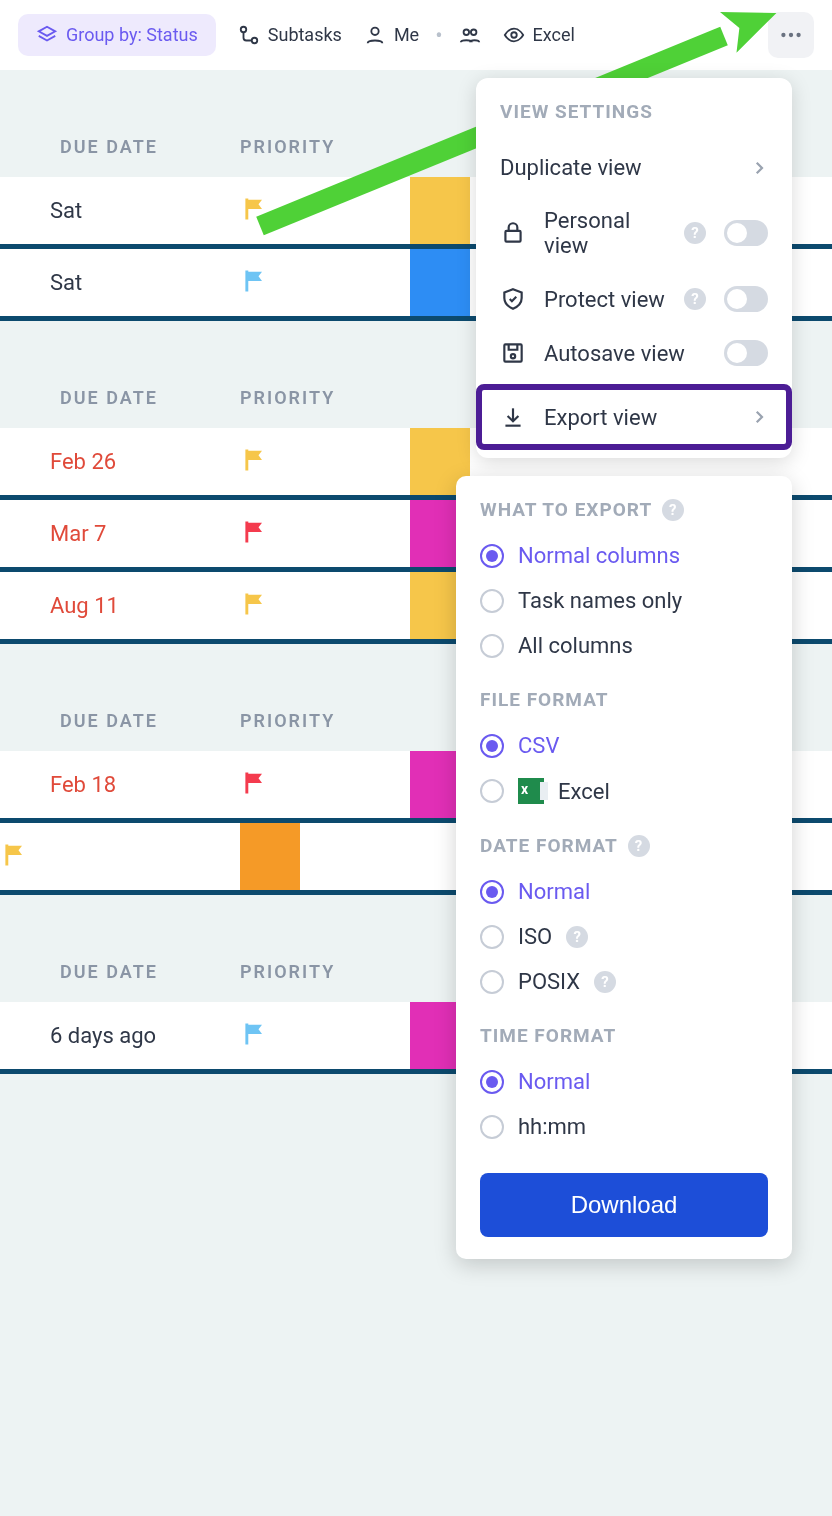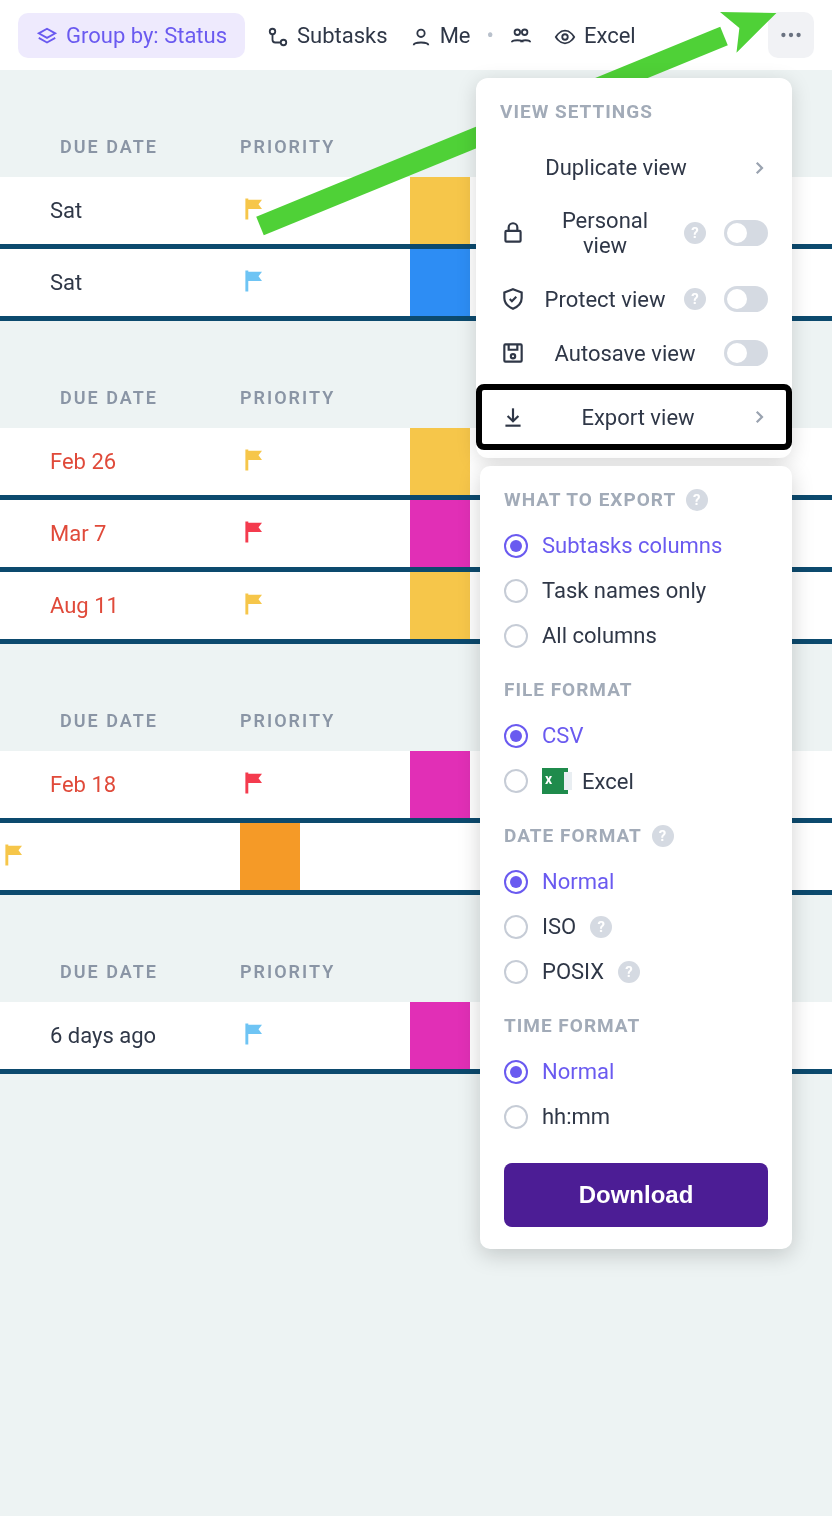--- a/index.html
+++ b/index.html
@@ -16,23 +16,23 @@
   .toolbar {
     display: flex;
     align-items: center;
     gap: 22px;
     padding: 10px 18px;
     background: #fff;
     height: 70px;
   }
   .pill {
     display: inline-flex;
-    align-items: flex-end;
+    align-items: flex-start;
     gap: 8px;
-    font-size: 22px;
+    font-size: 18px;
     color: #2f3747;
     cursor: pointer;
   }
   .pill.group-by {
     background: #eeeafd;
     color: #6a5af0;
     padding: 10px 18px;
     border-radius: 10px;
   }
   .pill svg { width: 22px; height: 22px; }
@@ -120,26 +120,25 @@
     font-size: 19px;
     padding: 0 24px 18px 24px;
   }
   .settings-item {
     display: flex;
     align-items: center;
     gap: 18px;
     padding: 14px 24px;
     color: #2f3747;
     cursor: pointer;
-    text-align: center;
   }
   .settings-item .label { flex: 1; }
   .settings-item svg.lead { width: 26px; height: 26px; stroke:#2f3747; }
   .settings-item.export {
-    border: 6px solid #000000;
+    border: 6px solid #4c1d95;
     border-radius: 8px;
     margin: 4px 0 8px 0;
     padding: 14px 18px;
   }
   .chev { width: 18px; height: 18px; }
   .help-circ {
     width: 22px; height: 22px;
     border-radius: 50%;
     background: #d5dae2;
     color: #fff;
@@ -157,22 +156,22 @@
     position:absolute;
     width:20px; height:20px; border-radius:50%;
     background:#fff;
     left:3px; top:3px;
   }
 
   
   .export-panel {
     position: absolute;
     right: 40px;
-    top: 466px;
-    width: 312px;
+    top: 476px;
+    width: 336px;
     background: #fff;
     border-radius: 10px;
     box-shadow: 0 6px 22px rgba(0,0,0,.18);
     padding: 22px 24px;
     font-size: 22px;
   }
   .export-panel .section-title {
     color: #a2abb8;
     font-weight: 700;
     letter-spacing: 1px;
@@ -216,24 +215,24 @@
     right:-4px; top:4px;
     width:8px; height:18px;
     background:#e9eef2;
   }
   .download-btn {
     margin-top:24px;
     width:100%;
     height:64px;
     border:none;
     border-radius:8px;
-    background:#4c1d95;
+    background:#1d4ed8;
     color:#fff;
     font-size:24px;
-    font-weight:700;
+    font-weight:400;
     cursor:pointer;
   }
 </style>
 </head>
 <body>
 
 <div class="toolbar">
   <div class="pill group-by">
     <svg viewBox="0 0 24 24" fill="none" stroke="#6a5af0" stroke-width="2">
       <path d="M12 3l9 5-9 5-9-5 9-5z"></path>
@@ -467,21 +466,21 @@
 <div class="export-panel">
 
   <div class="section-title">
     <span>WHAT TO EXPORT</span>
     <span class="help-circ">?</span>
   </div>
   <div class="opt selected">
     <span class="radio">
         <span class="dot"></span>
       </span>
-    <span class="opt-label">Subtasks columns</span>
+    <span class="opt-label">Normal columns</span>
   </div>
   <div class="opt">
     <span class="radio">
         <span class="dot"></span>
       </span>
     <span class="opt-label">Task names only</span>
   </div>
   <div class="opt">
     <span class="radio">
         <span class="dot"></span>

